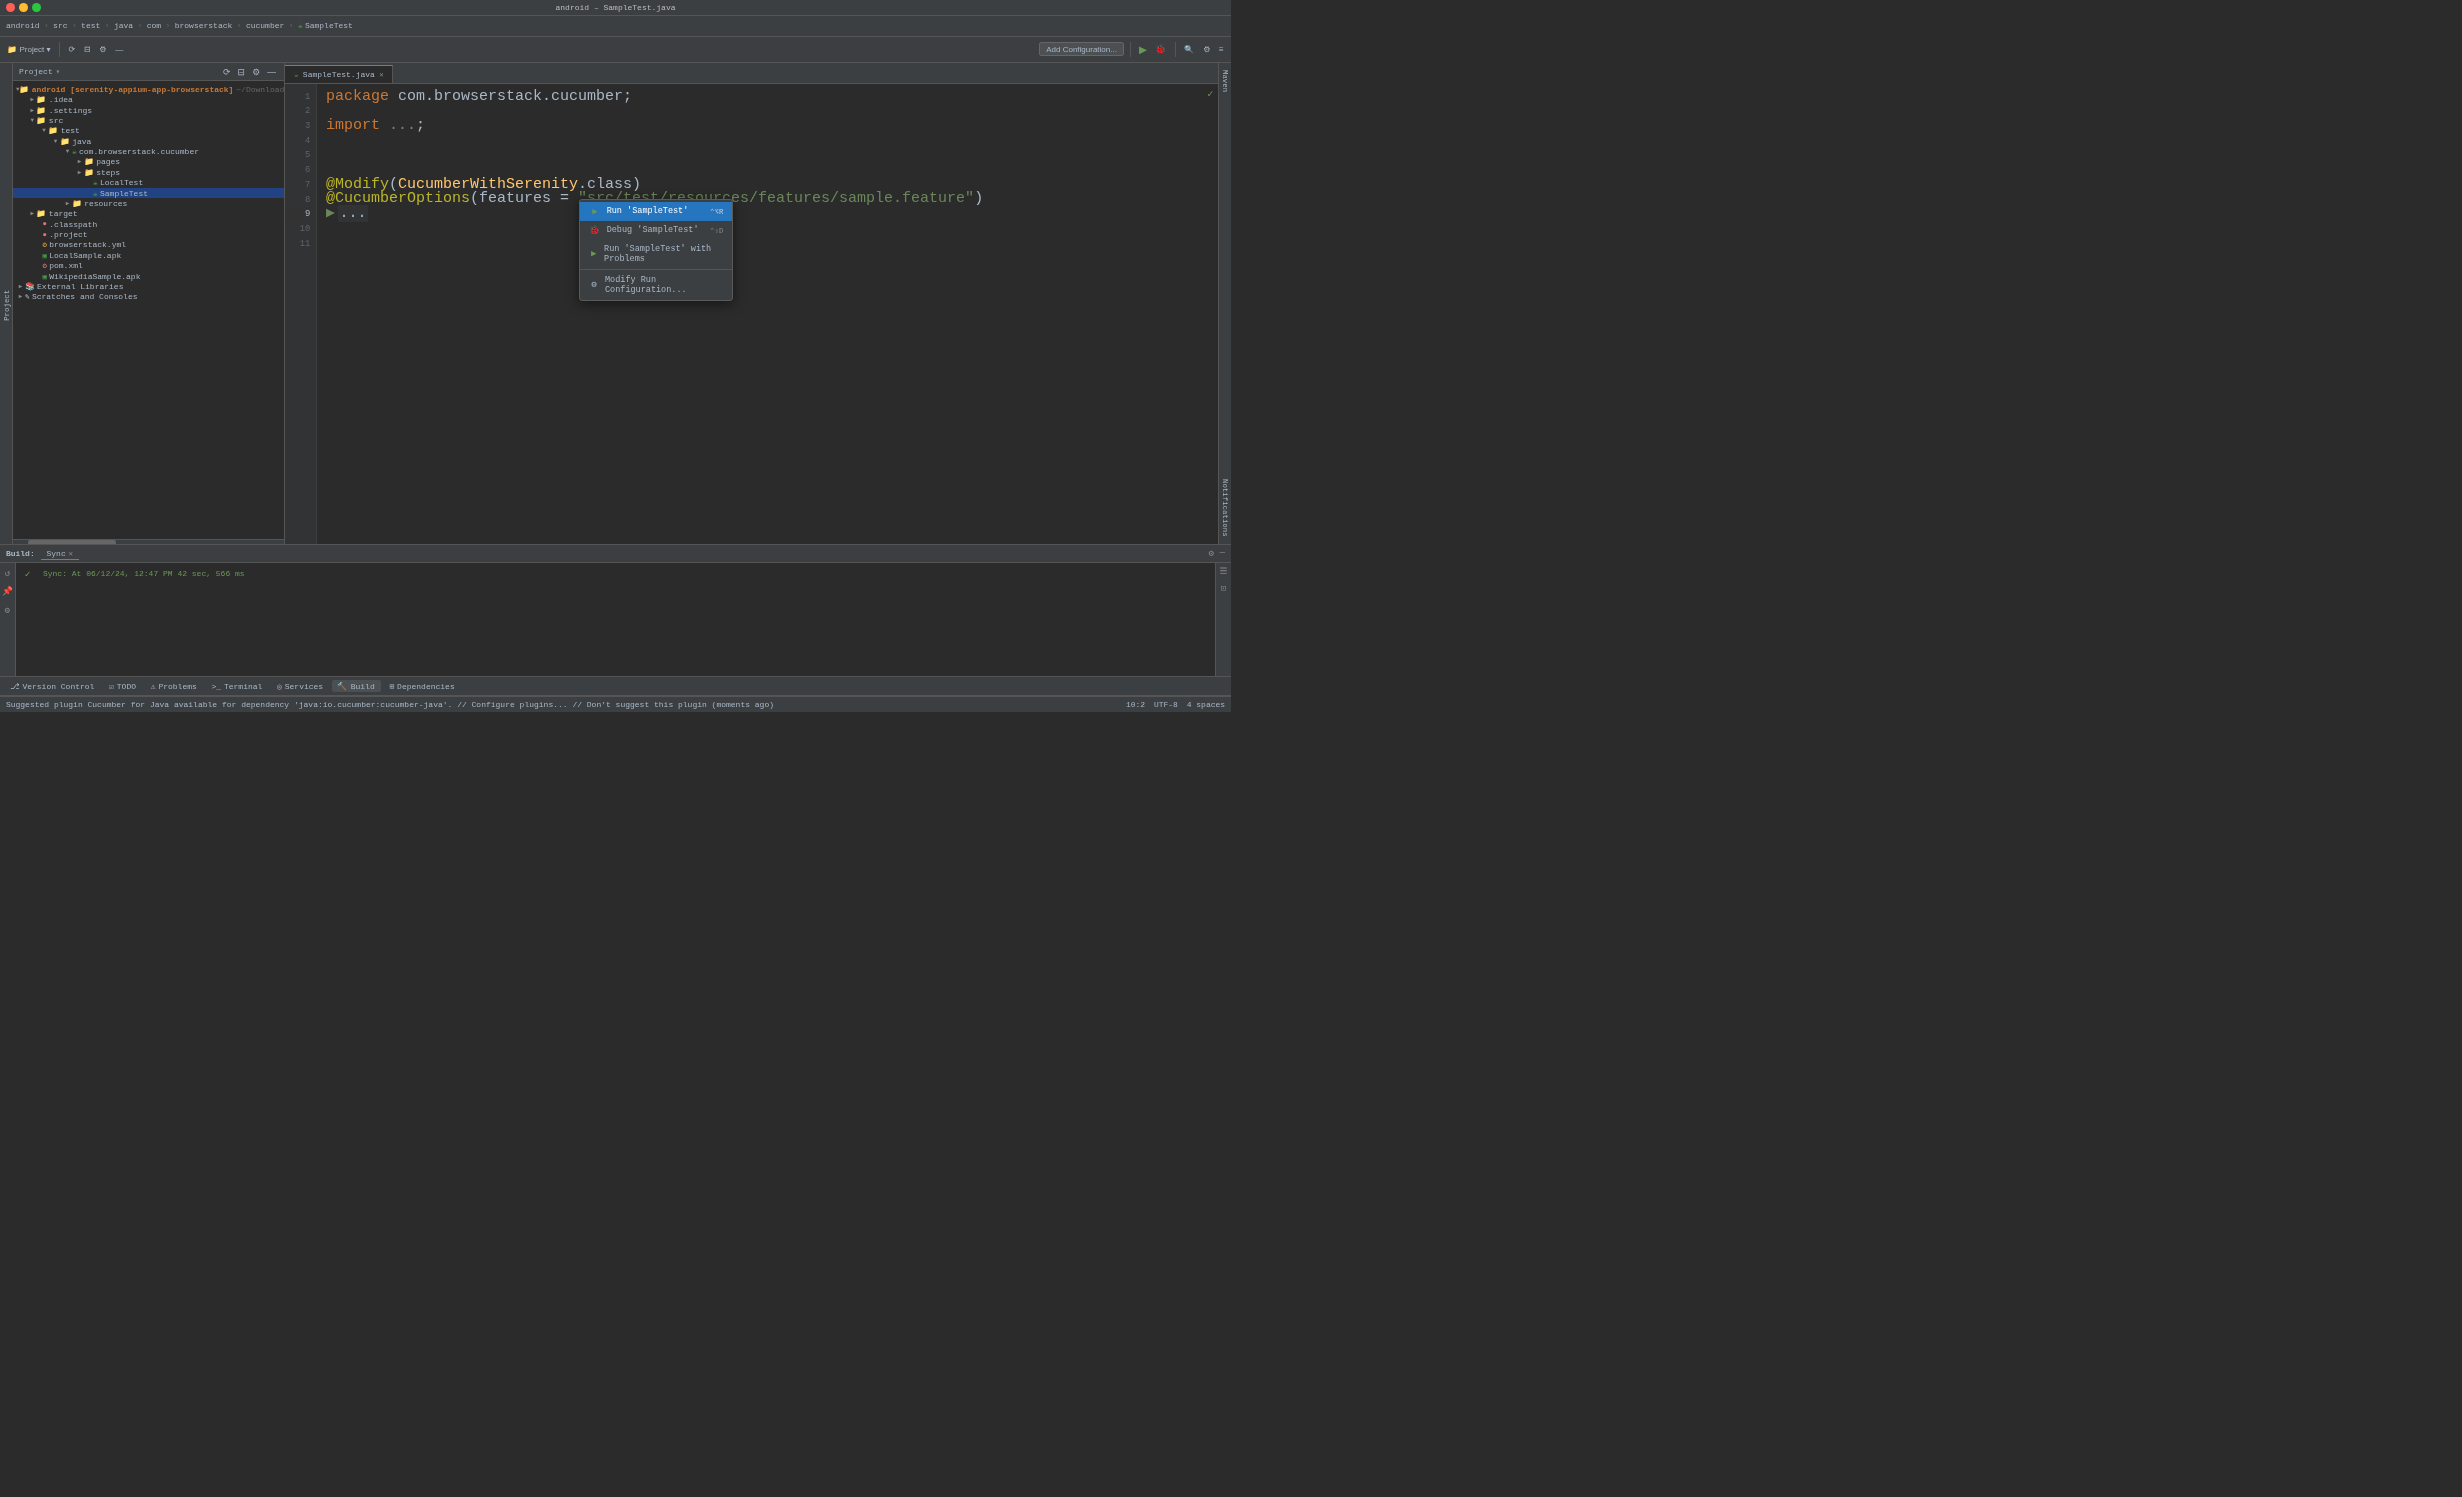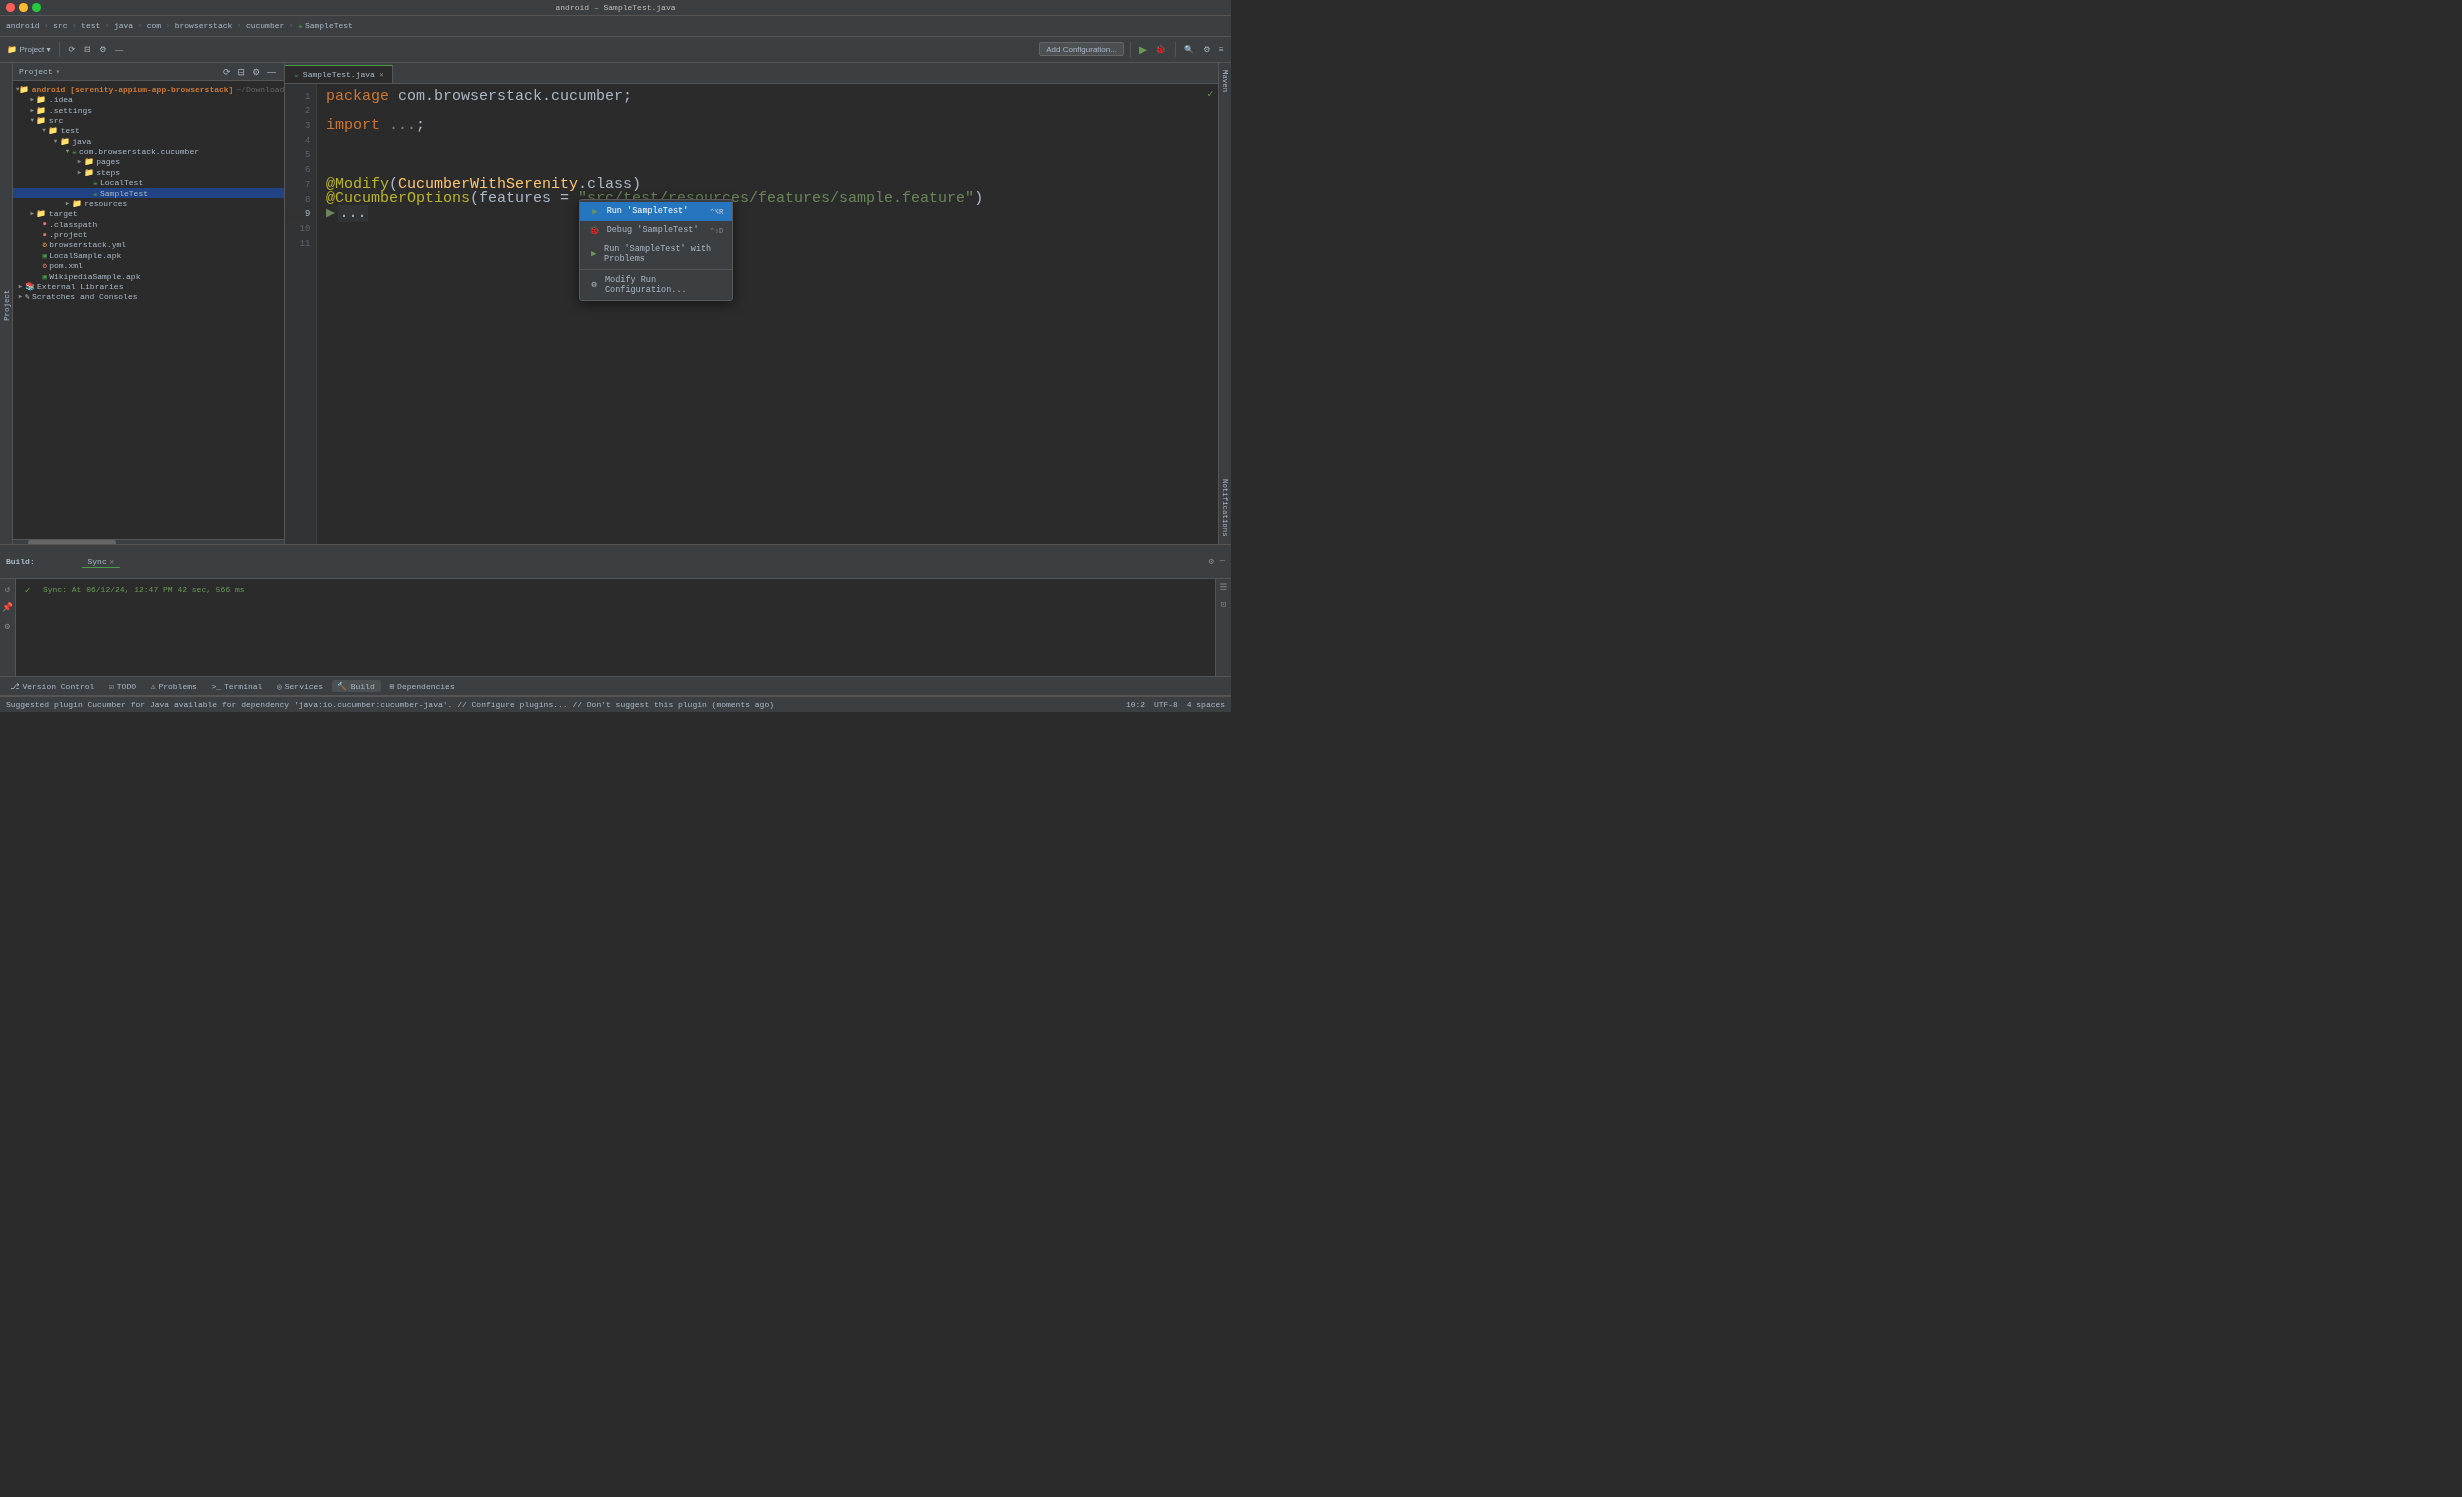--- a/index.html
+++ b/index.html
@@ -326,21 +326,20 @@
       align-items: center;
       padding: 0 5.9px;
       gap: 5.9px;
       border-bottom: 0.7px solid #555;
     }
     .build-tab {
       font-size: 8px;
       padding: 1.5px 5.9px;
       cursor: pointer;
       color: #a9b7c6;
-      margin-left: 41px;
     }
     .build-tab.active {
       border-bottom: 1.5px solid #4a9e4a;
       color: #a9b7c6;
     }
 
     #build-content {
       flex: 1;
       background: #2b2b2b;
       display: flex;
@@ -763,21 +762,21 @@
   </div>
 
   <div id="right-sidebar">
     <span class="right-tab-label">Maven</span>
     <span class="right-tab-label" style="margin-top:auto;margin-bottom:2.9px;">Notifications</span>
   </div>
 </div>
 
 <div id="bottom-area" style="height:168px;display:flex;flex-direction:column;border-top:0.7px solid #555;">
 
-  <div id="build-tab-bar" style="background:#3c3f41;height:34px;display:flex;align-items:center;padding:0 5.9px;gap:5.9px;border-bottom:0.7px solid #555;">
+  <div id="build-tab-bar" style="background:#3c3f41;height:18px;display:flex;align-items:center;padding:0 5.9px;gap:5.9px;border-bottom:0.7px solid #555;">
     <span style="font-size:8px;font-weight:bold;color:#a9b7c6;">Build:</span>
     <div class="build-tab active" style="display:flex;align-items:center;gap:2.9px;">
       <span>Sync</span>
       <span style="color:#888;font-size:7.4px;">✕</span>
     </div>
     <div style="margin-left:auto;display:flex;gap:5.9px;">
       <span style="color:#888;cursor:pointer;">⚙</span>
       <span style="color:#888;cursor:pointer;">—</span>
     </div>
   </div>

